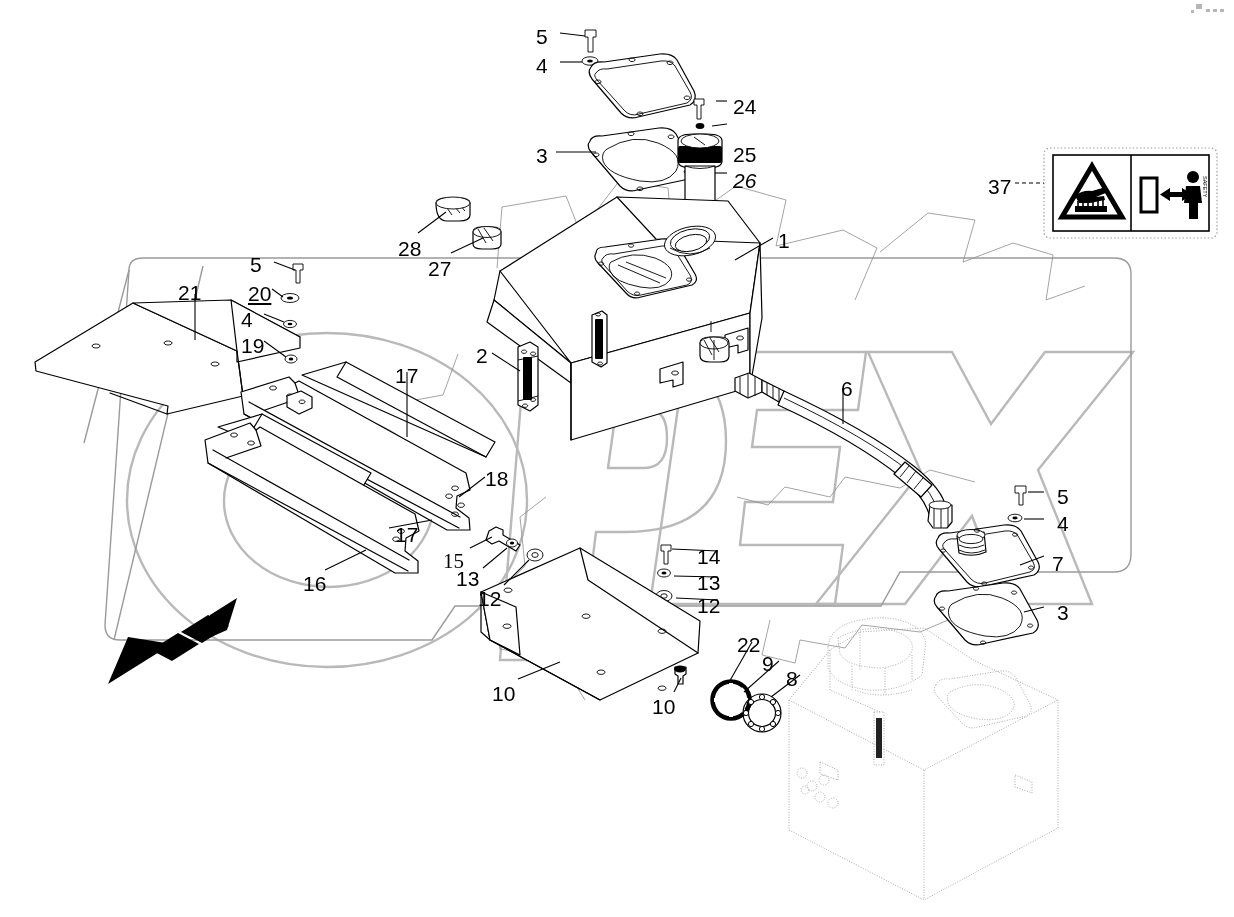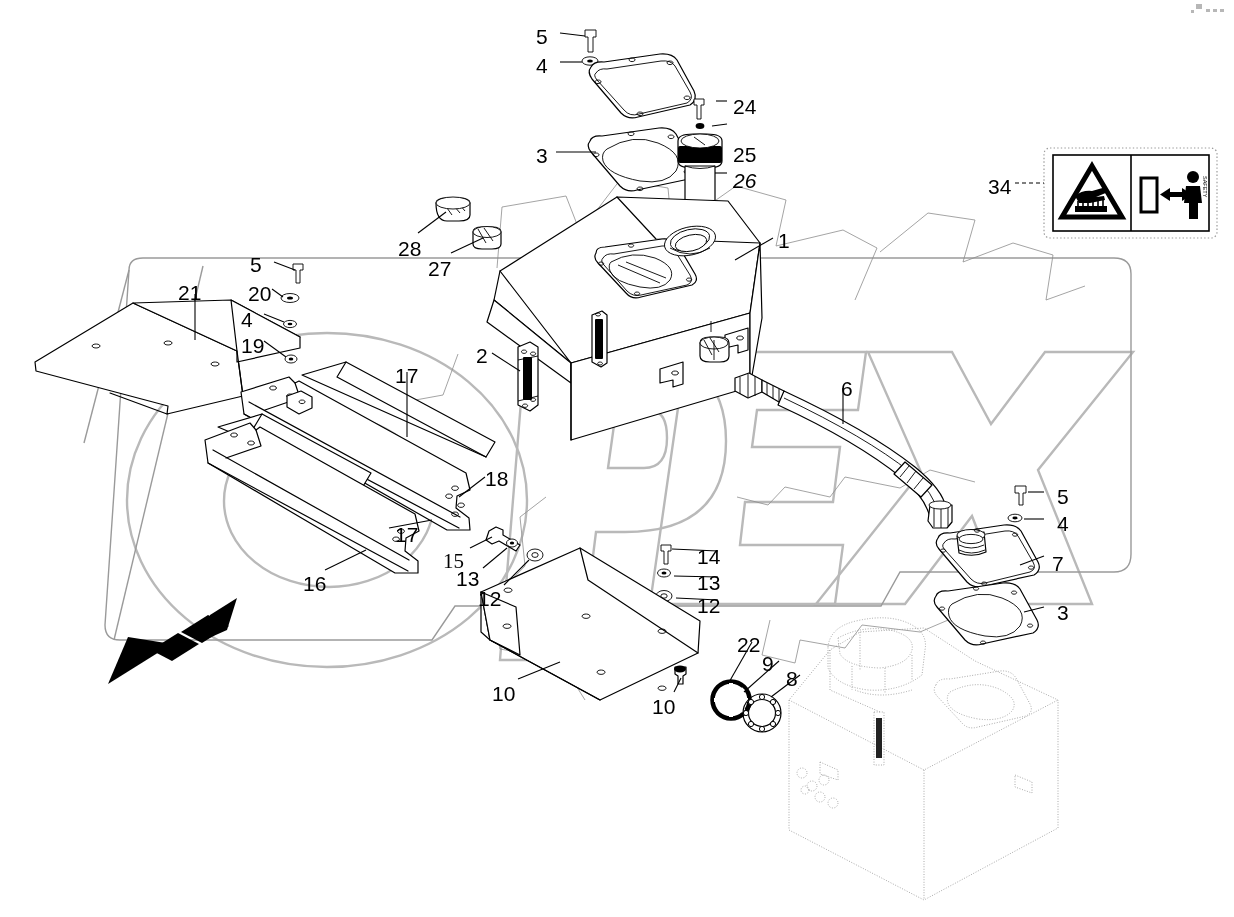--- a/index.html
+++ b/index.html
@@ -471,27 +471,27 @@
   </g>
 </svg>
 
 <div id="callout-layer">
       <div class="callout" style="left: 536px; top: 26px;">5</div>
       <div class="callout" style="left: 536px; top: 55px;">4</div>
       <div class="callout" style="left: 733px; top: 96px;">24</div>
       <div class="callout" style="left: 733px; top: 120px; margin-top: 24px;">25</div>
       <div class="callout" style="left: 536px; top: 145px;">3</div>
       <div class="callout" style="left: 733px; top: 170px; font-style: italic;">26</div>
-      <div class="callout" style="left: 988px; top: 176px;">34</div>
+      <div class="callout" style="left: 988px; top: 176px;">37</div>
       <div class="callout" style="left: 398px; top: 238px;">28</div>
       <div class="callout" style="left: 778px; top: 230px;">1</div>
       <div class="callout" style="left: 428px; top: 258px;">27</div>
       <div class="callout" style="left: 250px; top: 254px;">5</div>
       <div class="callout" style="left: 178px; top: 282px;">21</div>
-      <div class="callout" style="left: 248px; top: 283px;">20</div>
+      <div class="callout" style="left: 248px; top: 283px; text-decoration: underline;">20</div>
       <div class="callout" style="left: 241px; top: 309px;">4</div>
       <div class="callout" style="left: 241px; top: 335px;">19</div>
       <div class="callout" style="left: 476px; top: 345px;">2</div>
       <div class="callout" style="left: 395px; top: 365px;">17</div>
       <div class="callout" style="left: 841px; top: 378px;">6</div>
       <div class="callout" style="left: 485px; top: 468px;">18</div>
       <div class="callout" style="left: 1057px; top: 486px;">5</div>
       <div class="callout" style="left: 1057px; top: 513px;">4</div>
       <div class="callout" style="left: 395px; top: 524px;">17</div>
       <div class="callout" style="left: 1052px; top: 553px;">7</div>

